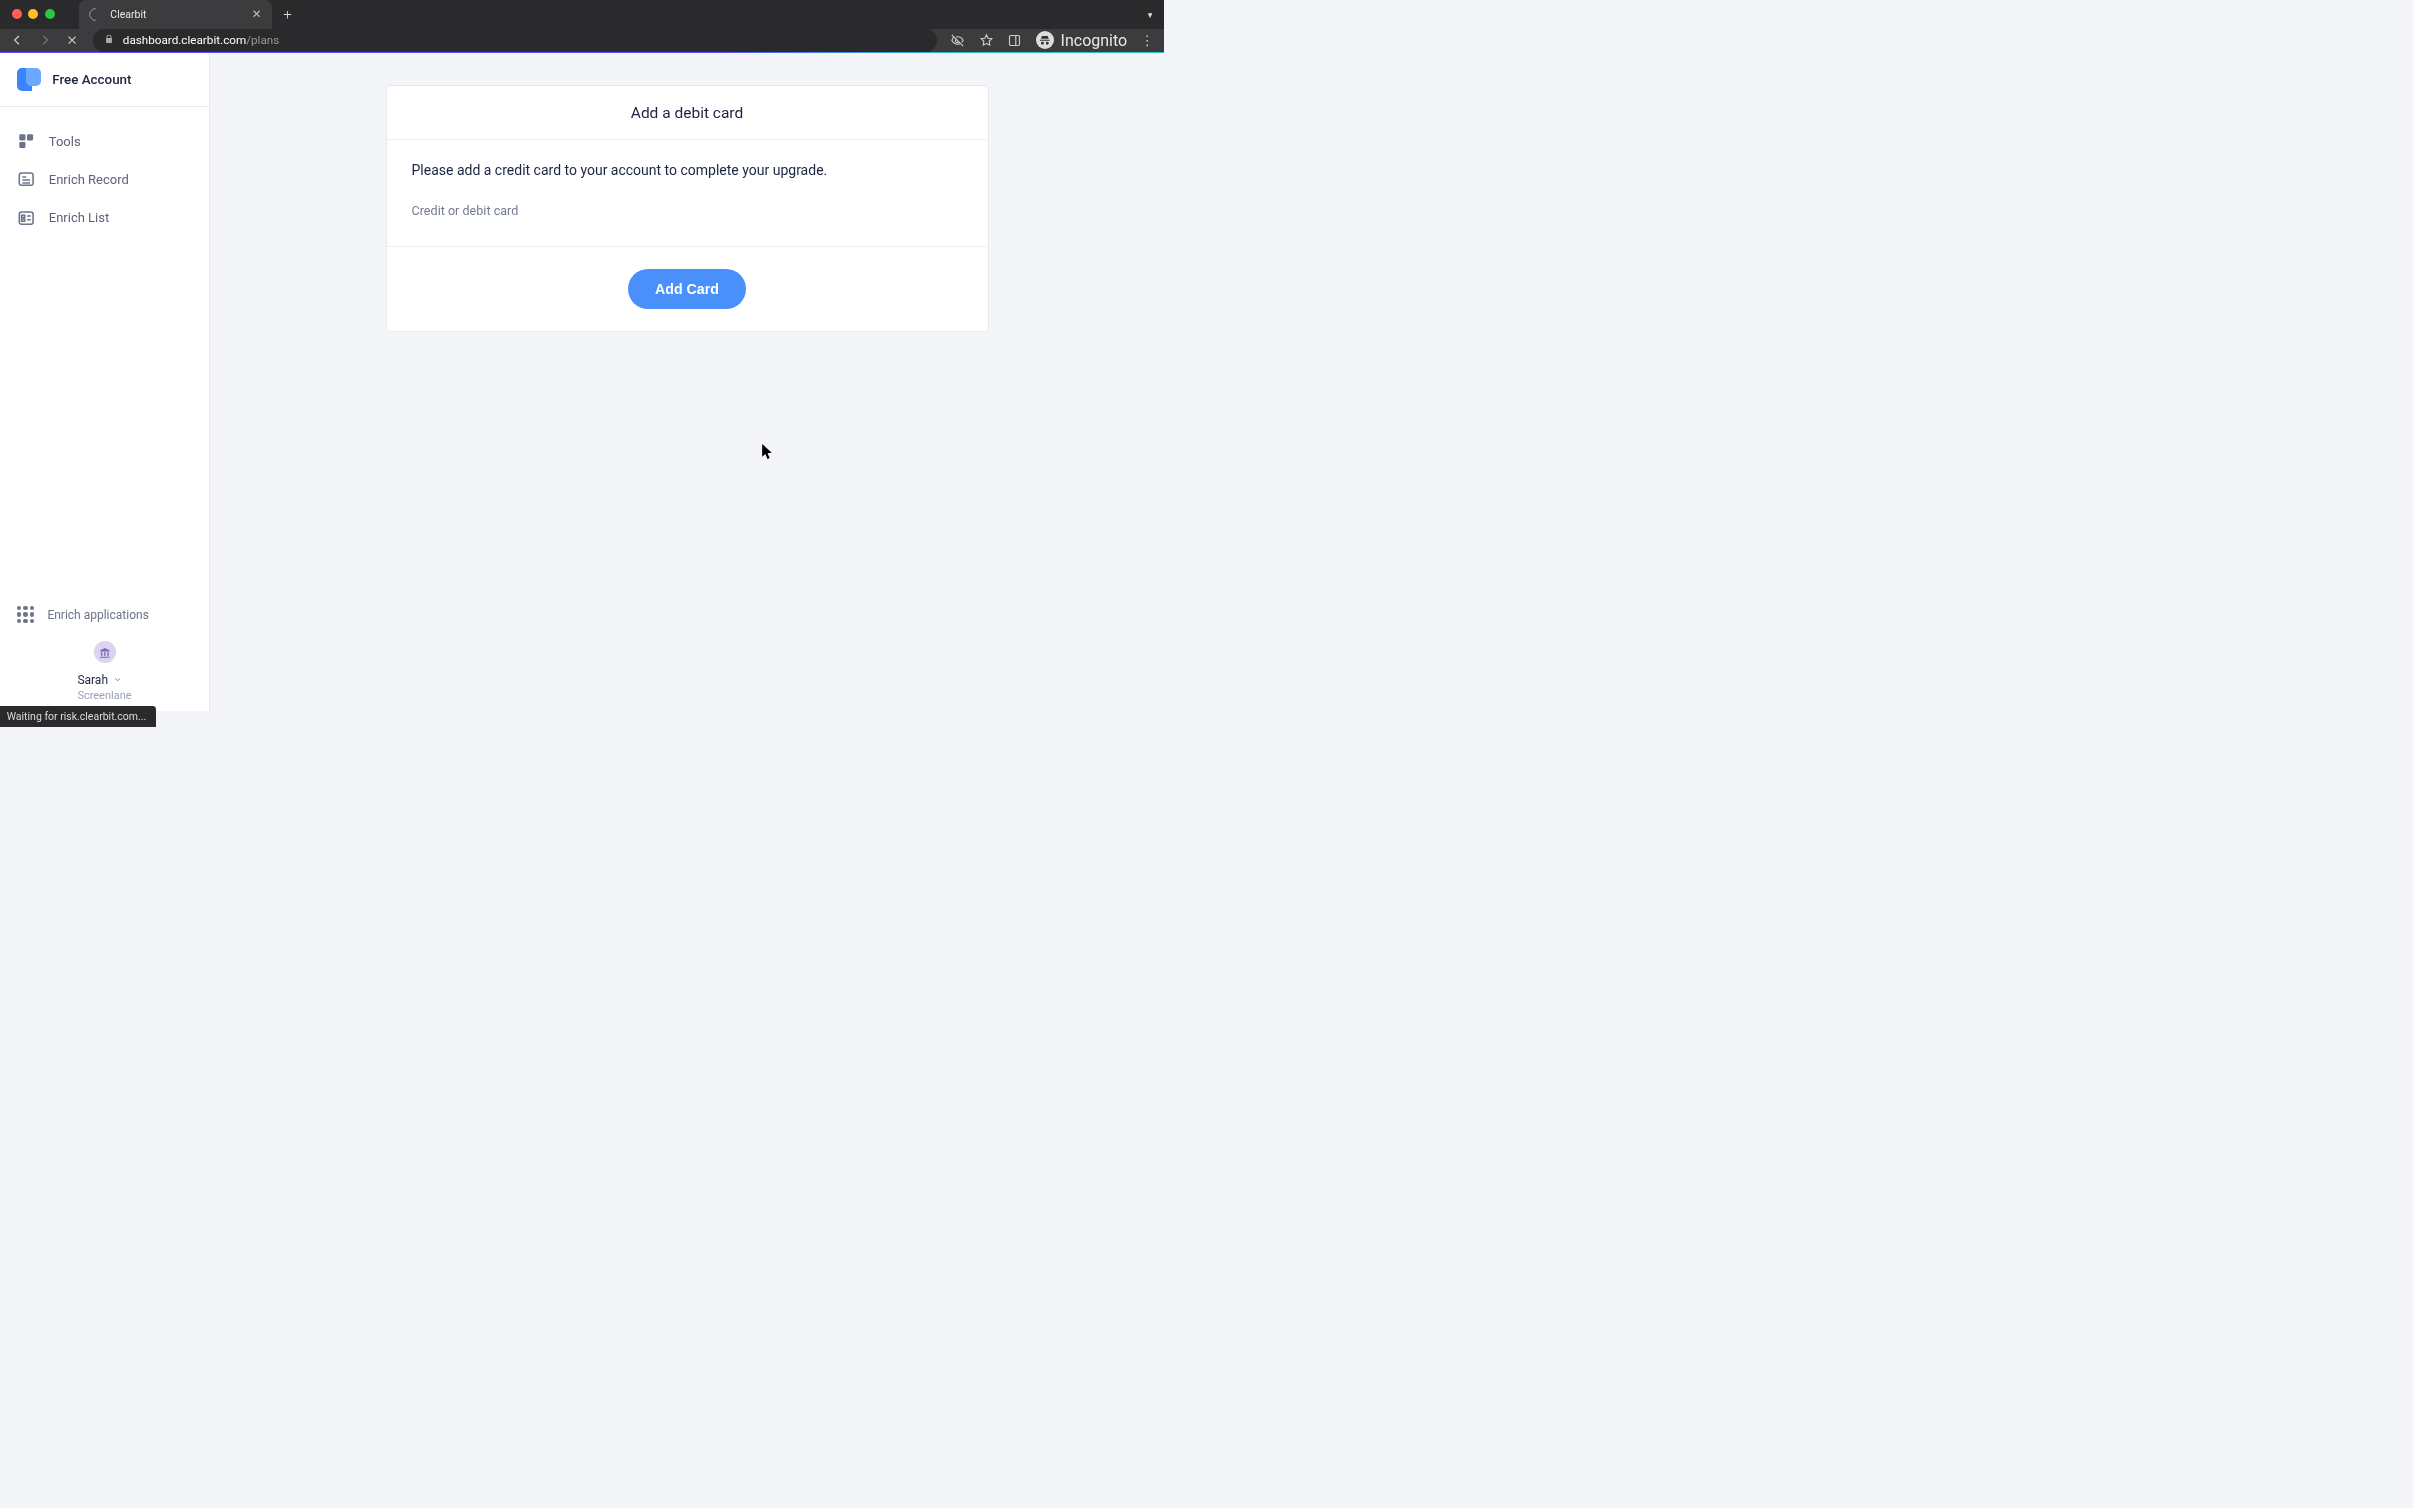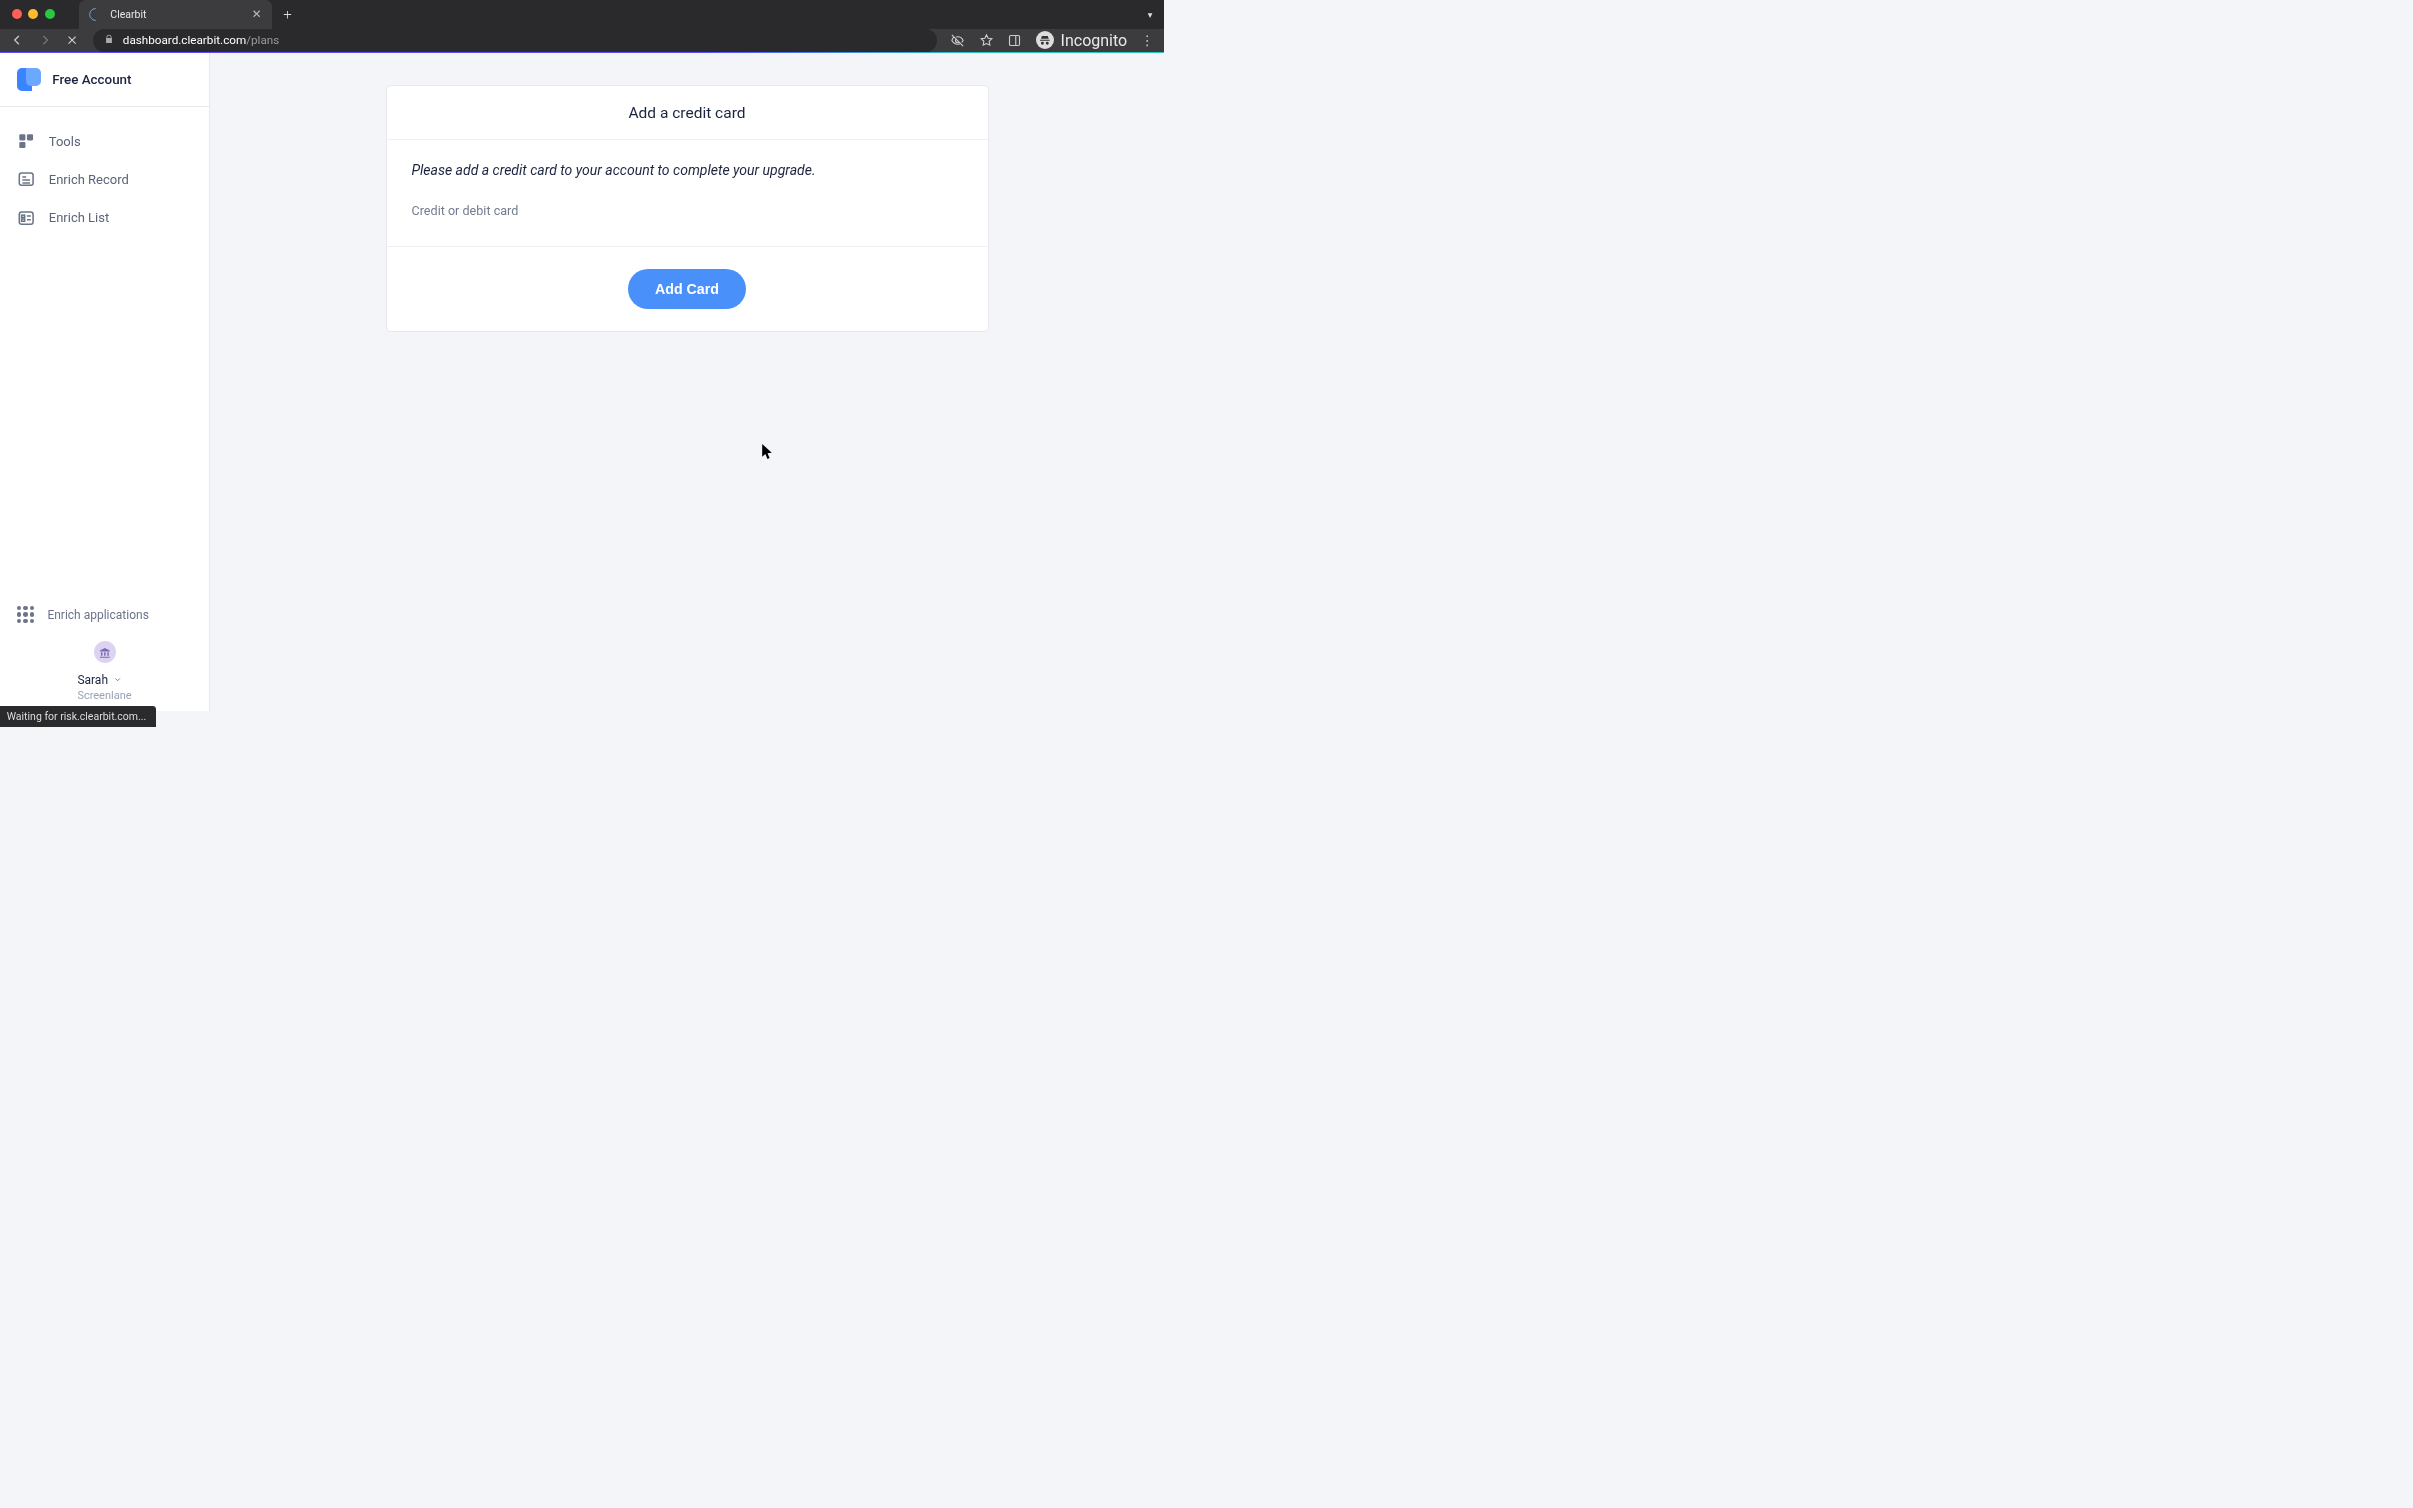--- a/index.html
+++ b/index.html
@@ -178,21 +178,21 @@
       height: fit-content;
     }
     .card-header {
       padding: 18.4px 0 17px;
       text-align: center;
       border-bottom: 0.8px solid #eef0f4;
       color: #1c2540;
       font-size: 15.5px;
     }
     .card-body { padding: 22px 25px 28.5px; border-bottom: 0.8px solid #eef0f4; }
-    .body-text { color: #1c2540; font-size: 14px; margin-bottom: 25px; font-style: italic; }
+    .body-text { color: #1c2540; font-size: 14px; margin-bottom: 25px; }
     .field-label { color: #747c90; font-size: 12.6px; }
     .card-footer { padding: 22px 25px; display: flex; justify-content: center; }
     .primary-btn {
       background: #4a90fb;
       color: #fff;
       border: none;
       border-radius: 22px;
       padding: 11.7px 27px;
       font-size: 14.2px;
       font-weight: 600;
@@ -369,21 +369,21 @@
             </span>
           </div>
           <span class="user-org">Screenlane</span>
         </div>
       </div>
     </div>
   </aside>
 
   <main class="main">
     <div class="card">
-      <div class="card-header">Add a credit card</div>
+      <div class="card-header">Add a debit card</div>
       <div class="card-body">
         <p class="body-text">Please add a credit card to your account to complete your upgrade.</p>
         <div class="field-label">Credit or debit card</div>
       </div>
       <div class="card-footer">
         <button class="primary-btn">Add Card</button>
       </div>
     </div>
   </main>
 </div>

